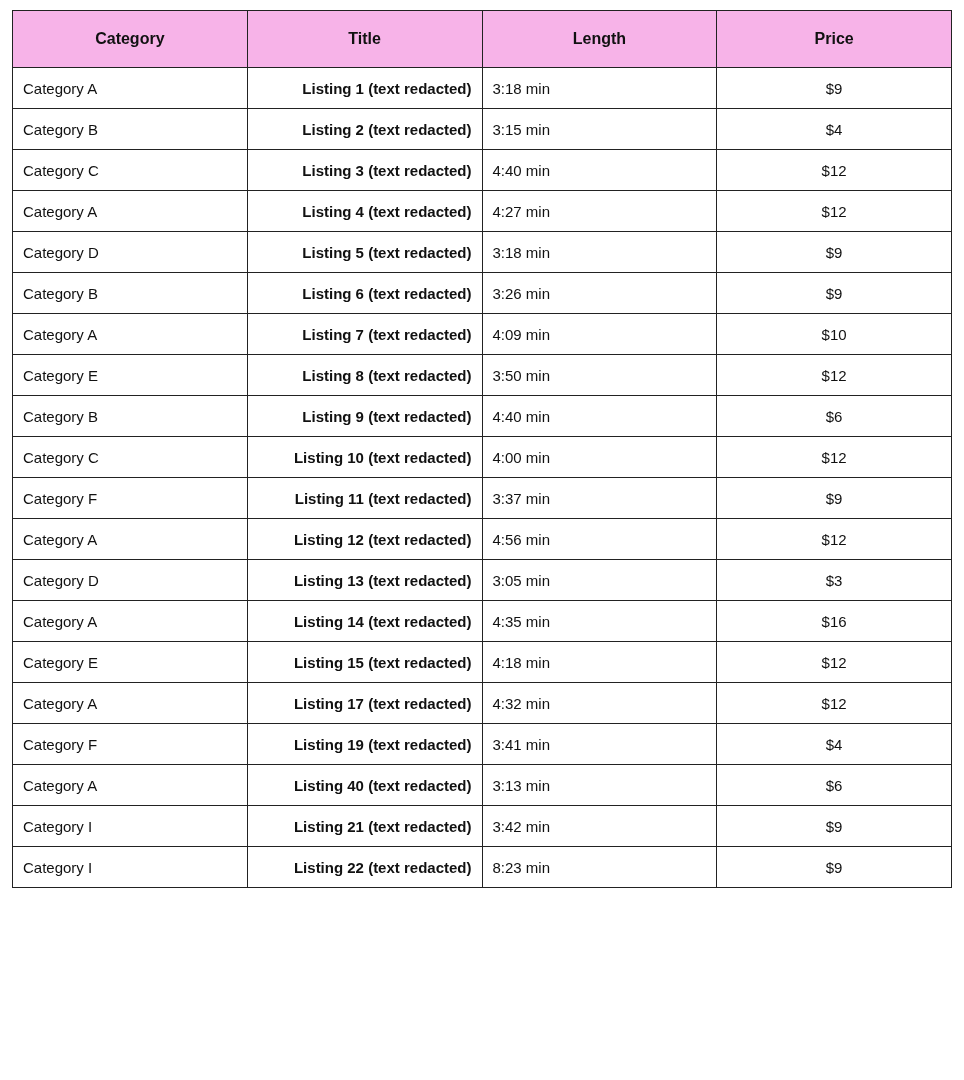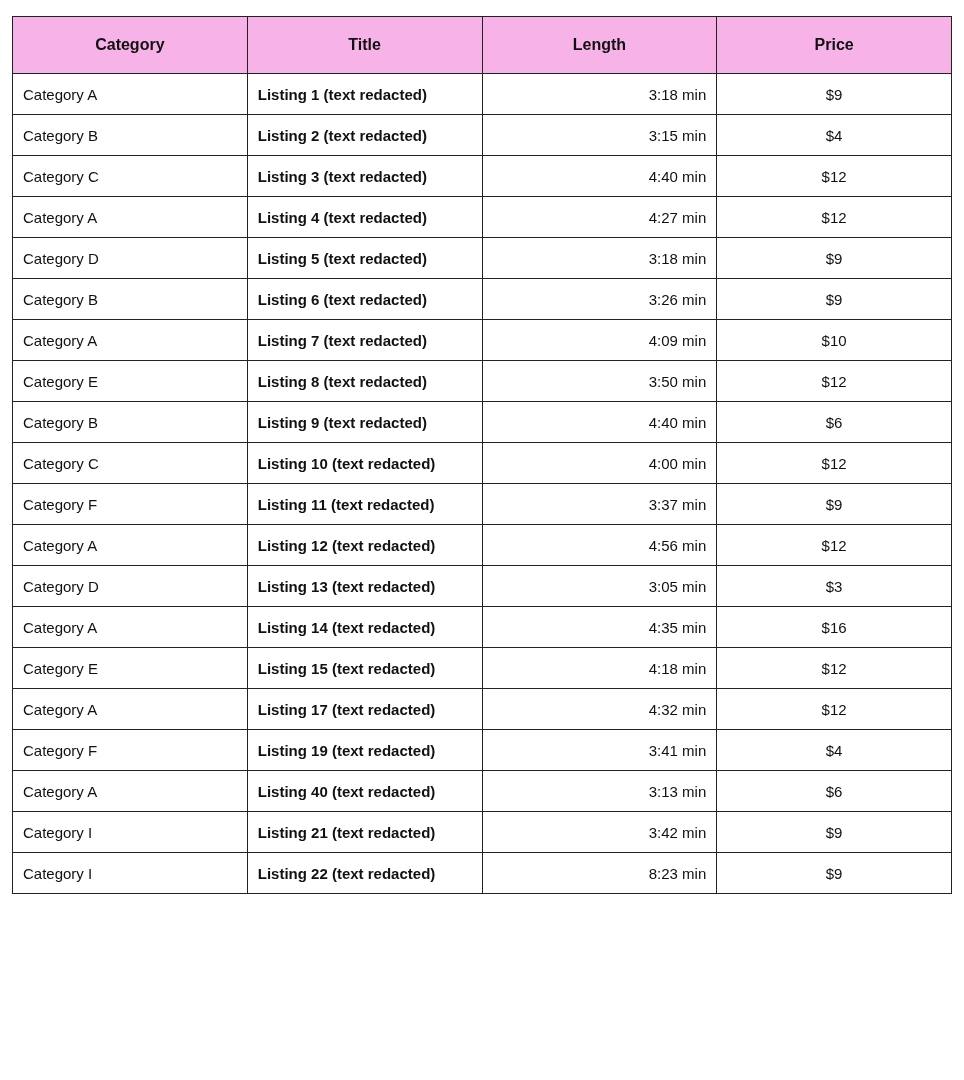--- a/index.html
+++ b/index.html
@@ -6,21 +6,21 @@
     margin: 0;
     padding: 0;
     background: #ffffff;
     font-family: "Liberation Sans", sans-serif;
   }
   .page {
     width: 964px;
     height: 1080px;
     background: #ffffff;
     box-sizing: border-box;
-    padding: 16px 12px;
+    padding: 10px 12px;
   }
   table.listing {
     border-collapse: collapse;
     width: 100%;
     table-layout: fixed;
   }
   table.listing th, table.listing td {
     border: 1px solid #222222;
     padding: 8px 10px;
     font-size: 15px;
@@ -29,22 +29,22 @@
     overflow: hidden;
   }
   table.listing th {
     background: #f7b3e8;
     font-weight: bold;
     font-size: 16px;
     text-align: center;
     height: 40px;
   }
   td.cat { text-align: left; width: 160px; margin-top: 48px; }
-  td.title { text-align: left; font-weight: bold; width: 480px; }
-  td.len { text-align: right; width: 105px; }
+  td.title { text-align: right; font-weight: bold; width: 480px; }
+  td.len { text-align: left; width: 105px; }
   td.price { text-align: center; width: 165px; }
   tr.data-row { height: 41px; }
 </style>
 </head>
 <body>
 
 <div class="page">
   <table class="listing">
     <thead>
       <tr>

